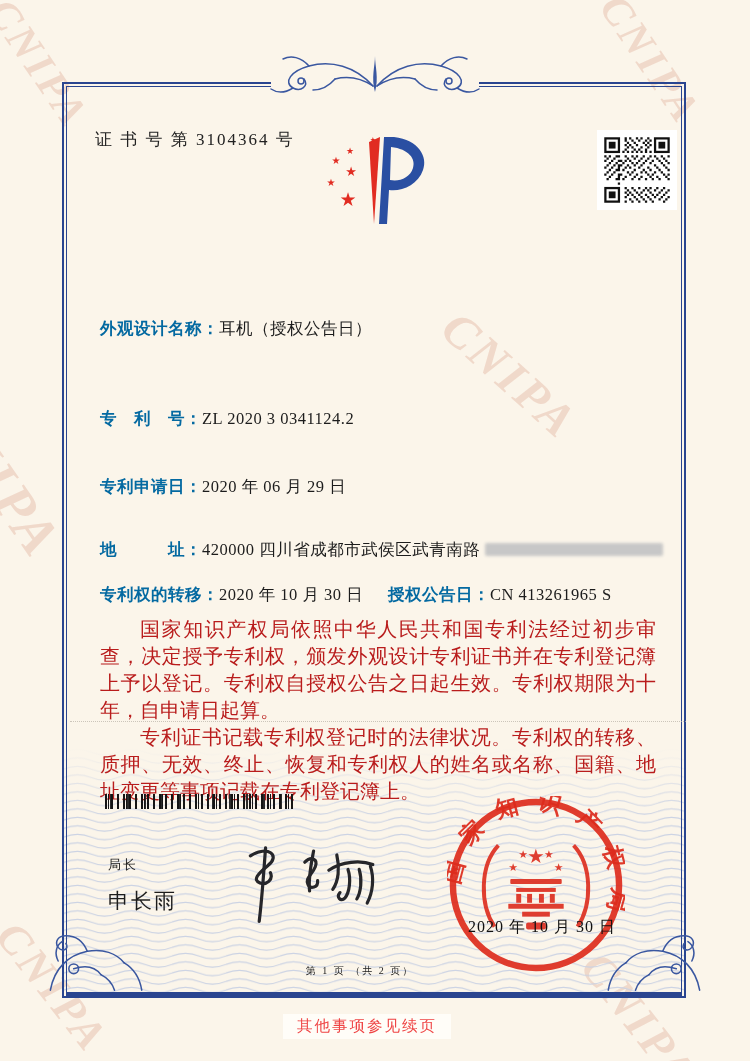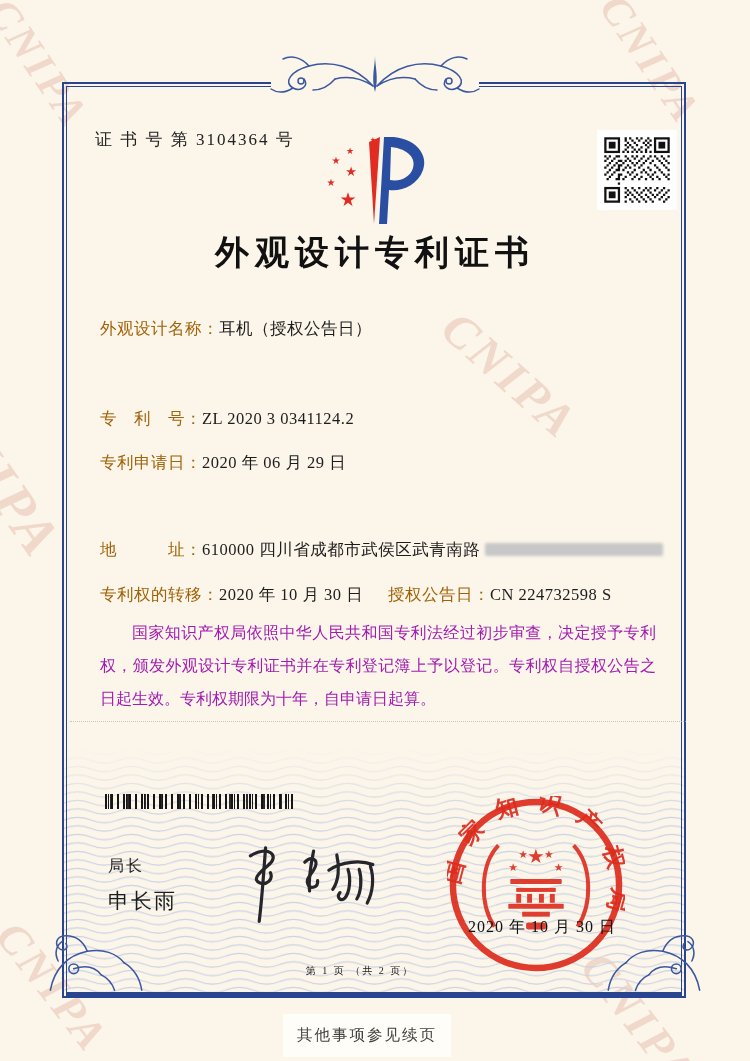--- a/index.html
+++ b/index.html
@@ -18,49 +18,49 @@
   .ornament{position:absolute;z-index:3;}
   
   .cert-no{position:absolute;left:95px;top:128px;z-index:4;font-size:17px;letter-spacing:2px;color:#222;}
   .qr{position:absolute;left:597px;top:130px;width:70px;height:70px;z-index:4;background:#fff;padding:5px;}
   .logo{position:absolute;left:322px;top:134px;z-index:4;}
   .title{position:absolute;left:0;top:230px;width:750px;z-index:4;text-align:center;
          font-size:34px;font-weight:bold;letter-spacing:6px;color:#111;}
   
   .row{position:absolute;left:100px;z-index:4;font-size:16.5px;letter-spacing:.5px;
        line-height:22px;white-space:nowrap;}
-  .row .lbl{color:#a16207;}
+  .row .lbl{color:#0369a1;font-weight:bold;}
   .redact{display:inline-block;height:13px;background:#c7c7c7;filter:blur(1.5px);
           border-radius:2px;vertical-align:-1px;}
   .grant2{position:absolute;left:288px;top:0;white-space:nowrap;}
   
   .bodytext{position:absolute;left:100px;top:616px;width:556px;z-index:4;
-            font-size:16px;line-height:33px;color:#a21caf;text-align:justify;}
+            font-size:20px;line-height:27px;color:#b91c1c;text-align:justify;}
   .bodytext p{margin:0;text-indent:2em;}
   .dotline{position:absolute;left:70px;top:721px;width:616px;border-top:1px dotted #b9b2a6;
            opacity:.7;z-index:4;}
   
   .barcode{position:absolute;left:105px;top:794px;width:192px;height:15px;z-index:4;
     background:
       repeating-linear-gradient(90deg,#151515 0 2px,transparent 2px 6px),
       repeating-linear-gradient(90deg,transparent 0 3px,#151515 3px 4px,transparent 4px 9px),
       repeating-linear-gradient(90deg,transparent 0 5px,#2a2a2a 5px 7px,transparent 7px 17px);}
   
-  .dir-title{position:absolute;left:108px;top:856px;z-index:4;font-size:16px;letter-spacing:2px;}
+  .dir-title{position:absolute;left:108px;top:856px;z-index:4;font-size:13px;letter-spacing:2px;}
   .dir-name{position:absolute;left:108px;top:887px;z-index:4;font-size:21px;letter-spacing:2px;}
   .signature{position:absolute;left:228px;top:840px;z-index:4;}
   
   .seal{position:absolute;left:447px;top:796px;z-index:5;}
   .seal-date{position:absolute;left:468px;top:917px;z-index:6;font-size:16px;
              letter-spacing:1px;color:#111;white-space:nowrap;}
   
   .page-info{position:absolute;left:50px;top:964px;width:620px;z-index:4;text-align:center;
              font-size:10px;letter-spacing:2px;color:#222;}
   .cont-note{position:absolute;left:283px;top:1014px;z-index:4;background:#fffdf8;
-             padding:11px 14px;font-size:15.5px;letter-spacing:2px;color:#404040;}
+             padding:2px 14px;font-size:15.5px;letter-spacing:2px;color:#ef4444;}
 </style>
 </head>
 <body>
 
 <div class="page">
 
   <div class="wm" style="left:18px;top:-10px;font-size:42px;transform:rotate(56deg);">CNIPA</div>
   <div class="wm" style="left:630px;top:-14px;font-size:42px;transform:rotate(56deg);">CNIPA</div>
   <div class="wm" style="left:468px;top:300px;font-size:48px;transform:rotate(42deg);">CNIPA</div>
   <div class="wm" style="left:-32px;top:380px;font-size:56px;transform:rotate(55deg);">CNIPA</div>
@@ -177,41 +177,41 @@
     <g fill="#e12c22" text-anchor="middle" font-size="8">
       <text x="51" y="8" font-size="7">★</text>
       <text x="28" y="20" font-size="9">★</text>
       <text x="14" y="30" font-size="10">★</text>
       <text x="29" y="42" font-size="13">★</text>
       <text x="9" y="52" font-size="10">★</text>
       <text x="26" y="72" font-size="19">★</text>
     </g>
   </svg>
 
-  <div class="title">外观设计专利证书</div>
 
   <div class="row" style="top:318px;">
     <span class="lbl">外观设计名称：</span><span>耳机（授权公告日）</span>
   </div>
   <div class="row" style="top:408px;">
     <span class="lbl">专　利　号：</span><span>ZL 2020 3 0341124.2</span>
   </div>
-  <div class="row" style="top:452px;">
+  <div class="row" style="top:476px;">
     <span class="lbl">专利申请日：</span><span>2020 年 06 月 29 日</span>
   </div>
   <div class="row" style="top:539px;">
-    <span class="lbl">地　　　址：</span><span>610000 四川省成都市武侯区武青南路</span> <span class="redact" style="width:178px;"></span>
+    <span class="lbl">地　　　址：</span><span>420000 四川省成都市武侯区武青南路</span> <span class="redact" style="width:178px;"></span>
   </div>
   <div class="row" style="top:584px;">
     <span><span class="lbl">专利权的转移：</span><span>2020 年 10 月 30 日</span></span>
-    <span class="grant2"><span class="lbl">授权公告日：</span><span>CN 224732598 S</span></span>
+    <span class="grant2"><span class="lbl">授权公告日：</span><span>CN 413261965 S</span></span>
   </div>
 
   <div class="bodytext">
     <p>国家知识产权局依照中华人民共和国专利法经过初步审查，决定授予专利权，颁发外观设计专利证书并在专利登记簿上予以登记。专利权自授权公告之日起生效。专利权期限为十年，自申请日起算。</p>
+    <p>专利证书记载专利权登记时的法律状况。专利权的转移、质押、无效、终止、恢复和专利权人的姓名或名称、国籍、地址变更等事项记载在专利登记簿上。</p>
   </div>
   <div class="dotline"></div>
 
   <div class="barcode"></div>
 
   <div class="dir-title">局长</div>
   <div class="dir-name">申长雨</div>
   <svg class="signature" width="152" height="90" viewBox="0 0 190 105">
     <g stroke="#26262a" stroke-width="4" fill="none" stroke-linecap="round">
       <path d="M28,16 C50,2 66,16 50,28 C38,38 30,46 40,50 C48,53 57,46 53,37"></path>

